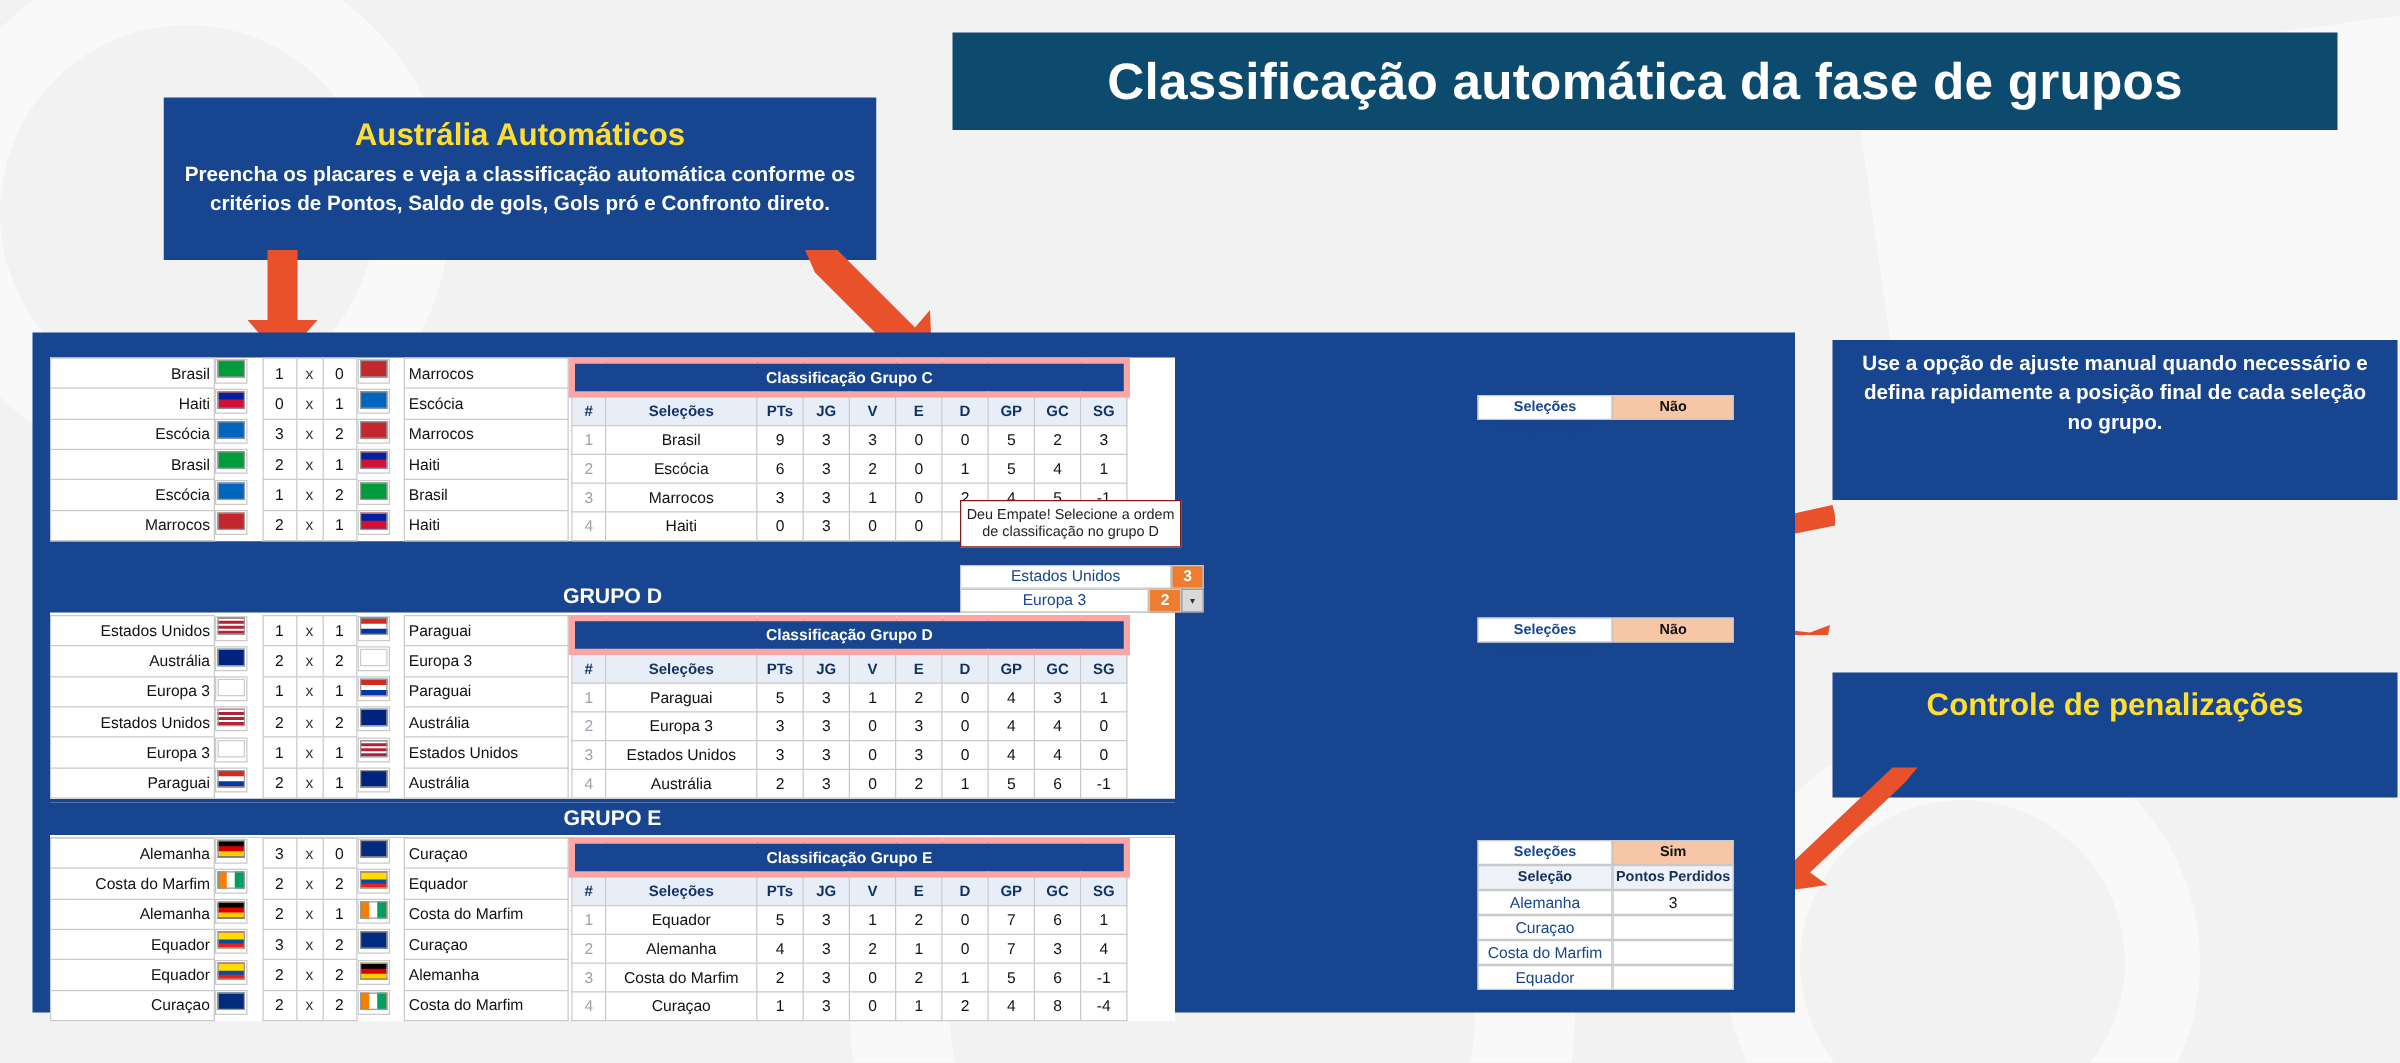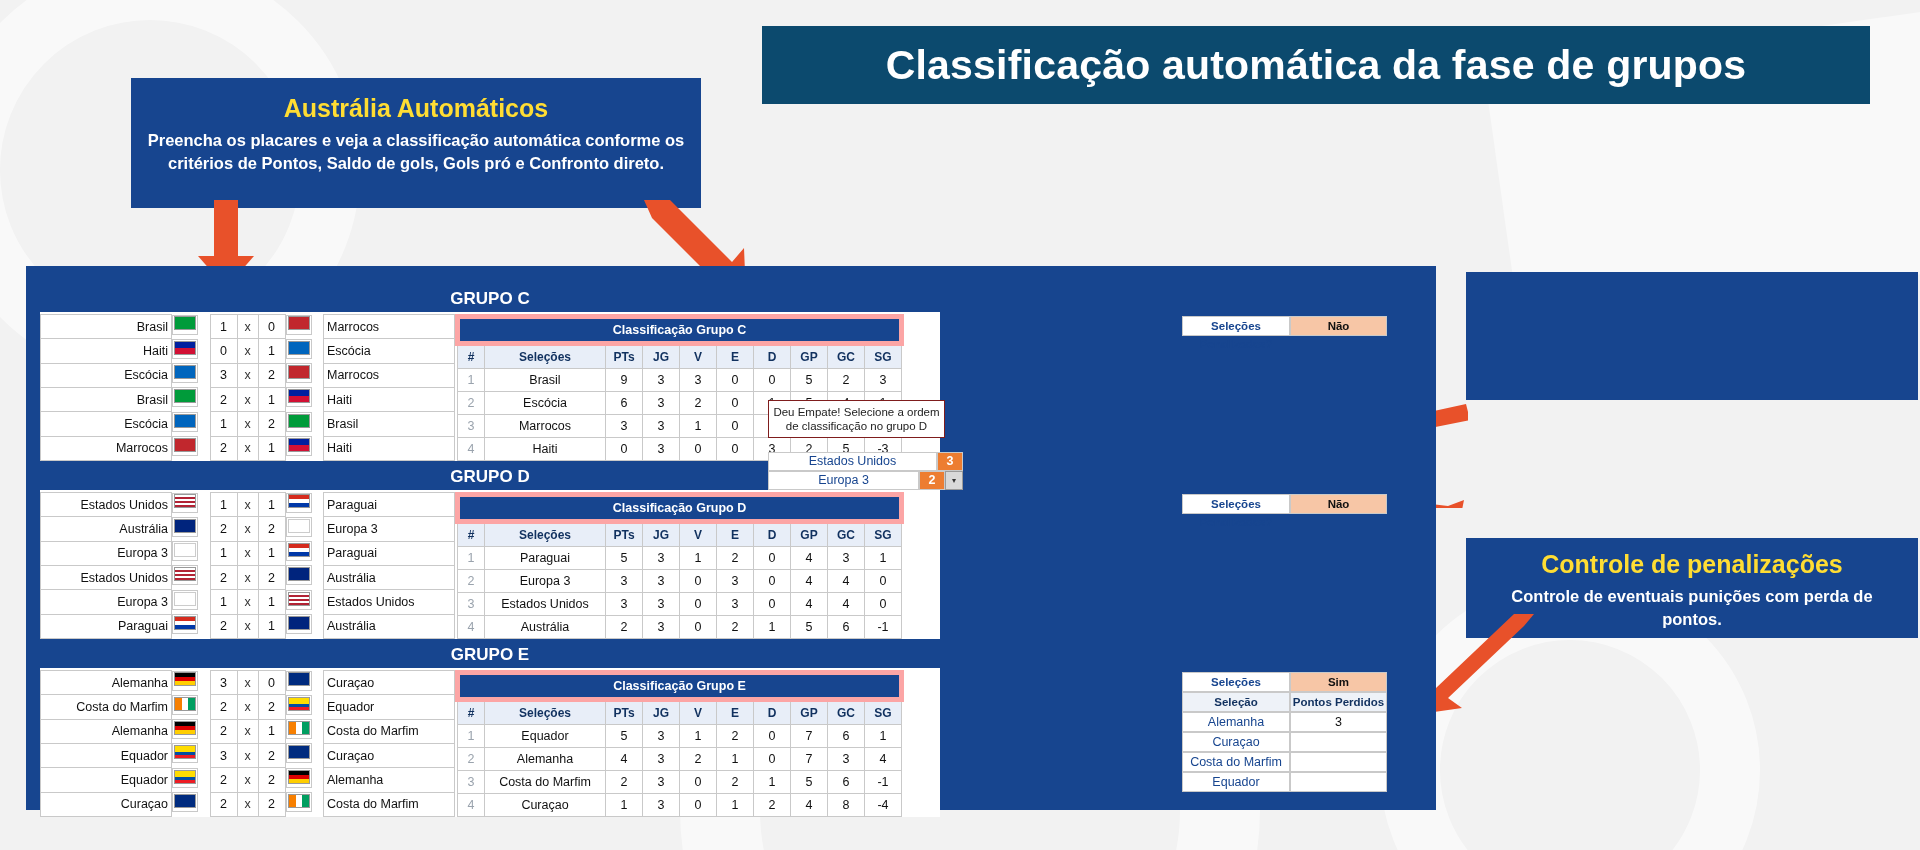--- a/index.html
+++ b/index.html
@@ -153,25 +153,25 @@
 <div class="bg-shade" id="sh2"></div>
 
 <div id="title-banner">Classificação automática da fase de grupos</div>
 
 <div class="callout" id="callout-calc">
   <div class="c-title">Austrália Automáticos</div>
   <div class="c-body">Preencha os placares e veja  a classificação automática conforme os critérios de Pontos, Saldo de gols, Gols pró e Confronto direto.</div>
 </div>
 
 <div class="callout" id="callout-tie">
+  <div class="c-body">Use a opção de ajuste manual quando necessário e defina rapidamente a posição final de cada seleção no grupo.</div>
 </div>
 
 <div class="callout" id="callout-pen">
   <div class="c-title">Controle de penalizações</div>
-  <div class="c-body">Controle de eventuais punições com perda de pontos.</div>
 </div>
 
 <div class="arrow" style="left:196px;top:200px;">
   <svg width="70" height="90" viewBox="0 0 70 90">
       <path d="M42,0 L42,56 L58,56 L30,88 L2,56 L18,56 L18,0 Z" fill="#e8512a"></path>
     </svg>
 </div>
 <div class="arrow" style="left:640px;top:200px;">
   <svg width="110" height="100" viewBox="0 0 110 100">
       <path d="M4,0 L30,0 L92,62 L104,48 L106,96 L58,90 L72,78 L12,18 Z" fill="#e8512a"></path>
@@ -185,21 +185,20 @@
 </div>
 <div class="arrow" style="left:1418px;top:610px;">
   <svg width="120" height="110" viewBox="0 0 120 110">
       <path d="M116,4 L96,4 L18,78 L6,64 L2,104 L44,98 L30,88 L106,16 Z" fill="#e8512a"></path>
     </svg>
 </div>
 
 <div id="main-panel">
 
   <div class="group-block" style="left:14px;top:20px;width:900px;">
-    <div class="group-header">GRUPO C</div>
     <div class="group-body">
       <table class="matches">
         <tbody>
           <tr>
               <td class="team-r">Brasil</td>
               <td class="flag"><span class="flag" style="background:linear-gradient(#009b3a,#009b3a)"></span></td>
               <td class="score">1</td>
               <td class="x">x</td>
               <td class="score">0</td>
               <td class="flag"><span class="flag" style="background:#c1272d"></span></td>

